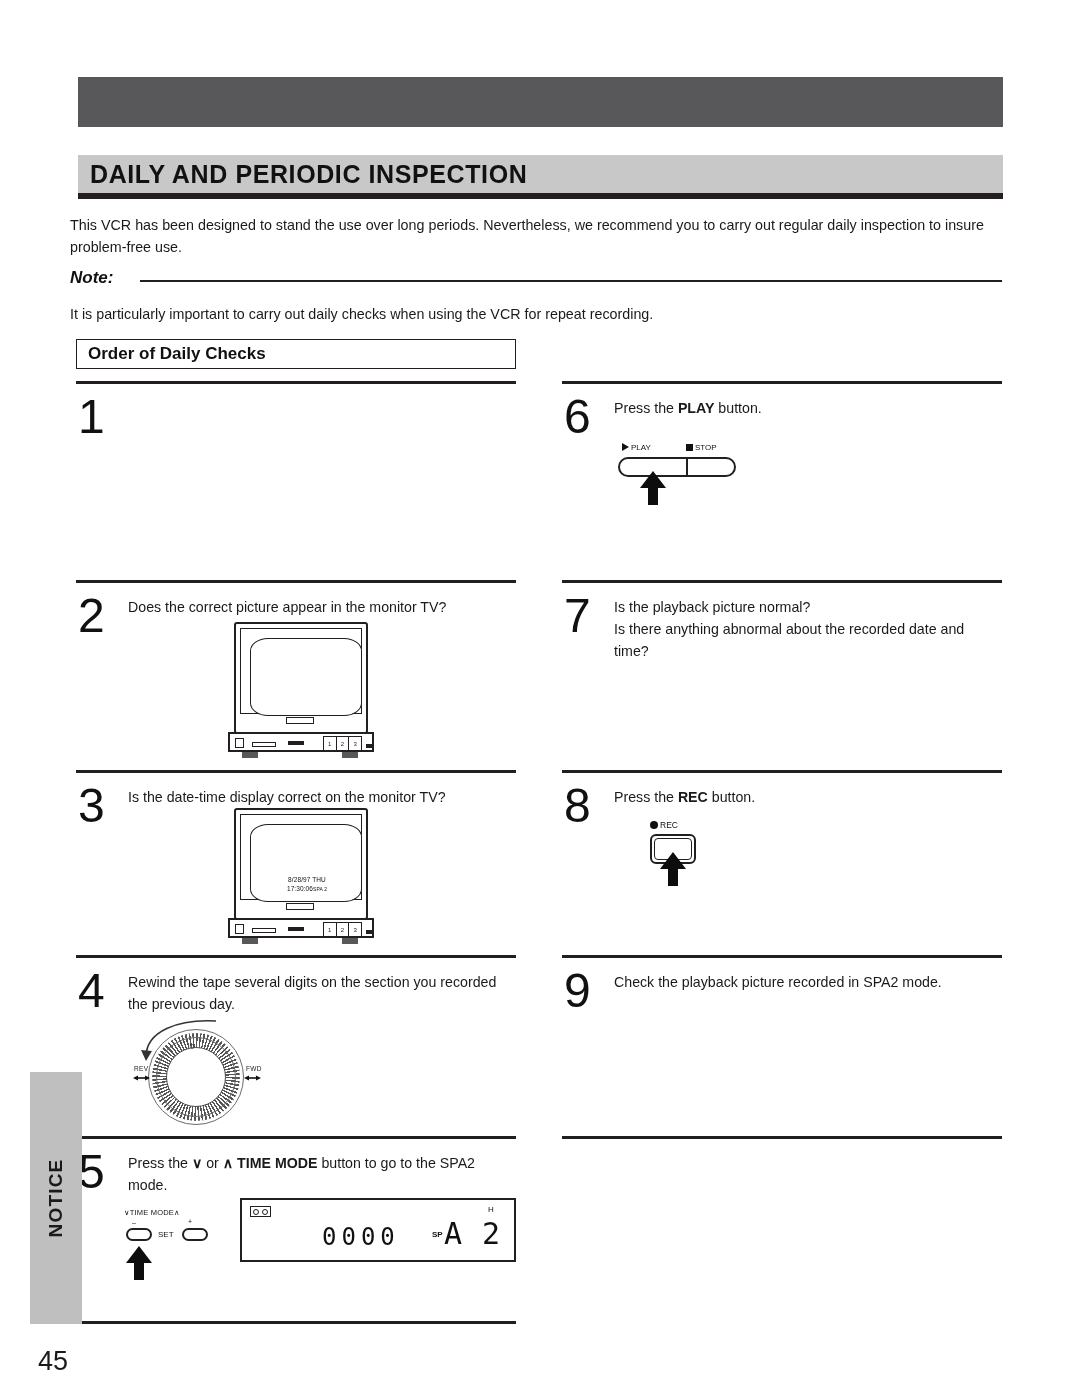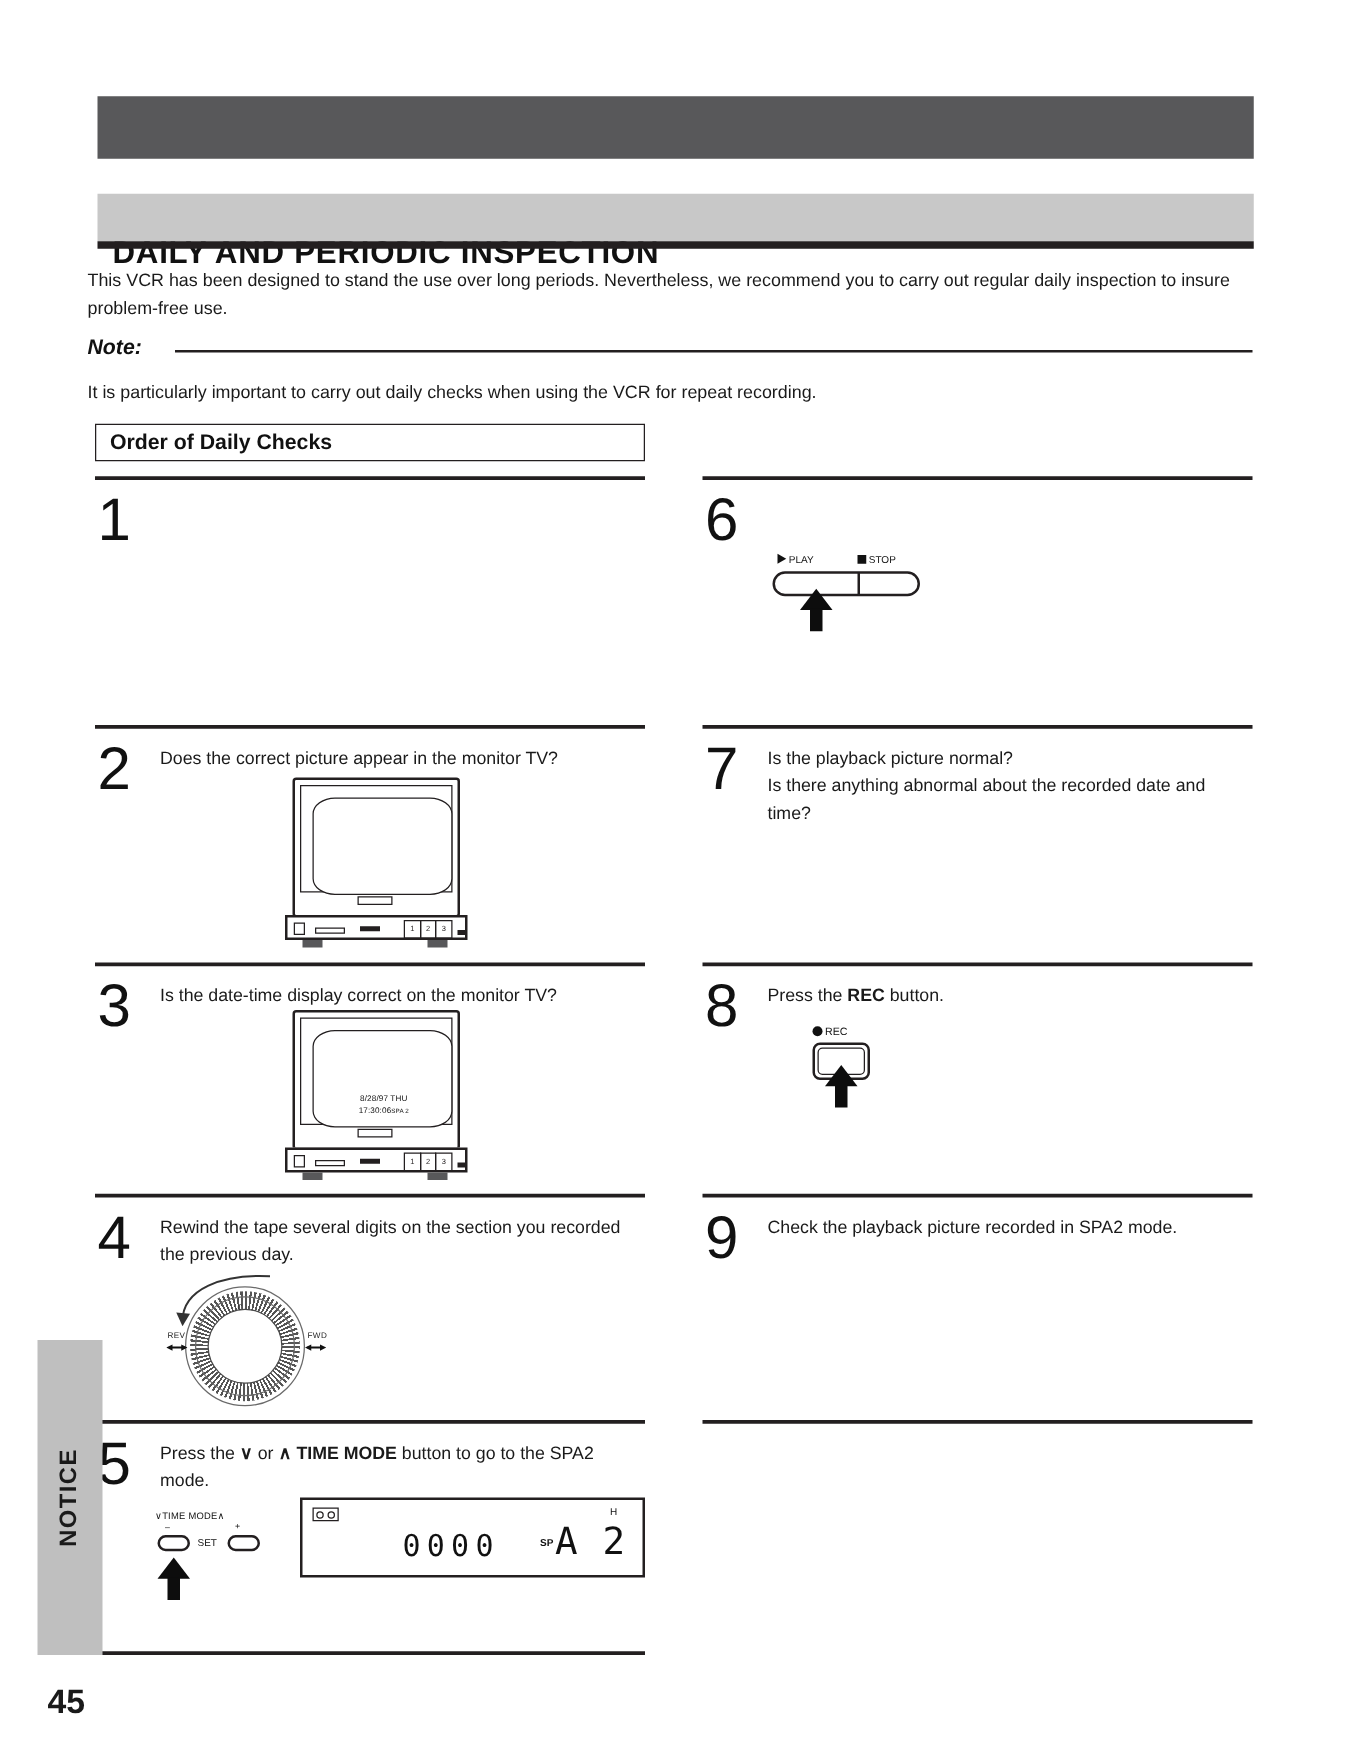--- a/index.html
+++ b/index.html
@@ -36,21 +36,20 @@
     background: #c8c8c8;
   }
   .title-bar .title-text {
     position: absolute;
     left: 12px;
     top: 5px;
     font-size: 25px;
     font-weight: bold;
     letter-spacing: 0.6px;
     color: #111111;
-    margin-top: 28px;
   }
   .title-underline {
     position: absolute;
     left: 78px;
     top: 193px;
     width: 925px;
     height: 6px;
     background: #231f20;
   }
 
@@ -520,21 +519,21 @@
     color: #1a1a1a;
     white-space: nowrap;
   }
 
   
   .page-num {
     position: absolute;
     left: 38px;
     top: 1346px;
     font-size: 27px;
-    font-weight: bold;
+    font-weight: normal;
     color: #1a1a1a;
   }
 </style>
 </head>
 <body>
 
 <div class="top-banner"></div>
 
 <div class="title-bar">
   <div class="title-text">DAILY AND PERIODIC INSPECTION</div>
@@ -690,20 +689,21 @@
   <div class="step" style="height:4px;">
     <div class="step-rule"></div>
   </div>
 </div>
 
 <div class="col col-right" style="top:381px;">
 
   <div class="step" style="height:199px;">
     <div class="step-rule"></div>
     <div class="step-num">6</div>
+    <div class="step-body"><span>Press the </span><b>PLAY</b><span> button.</span></div>
     <div class="fig" style="left:52px; top:62px;">
       <div class="playstop">
         <div class="lbl play"><span class="tri-right"></span><span>PLAY</span></div>
         <div class="lbl stop"><span class="sq"></span><span>STOP</span></div>
         <div class="ps-body"></div>
         <div class="ps-div"></div>
         <div class="uparrow" style="left:26px; top:28px;">
           <div class="head"></div>
             <div class="stem"></div>
         </div>

